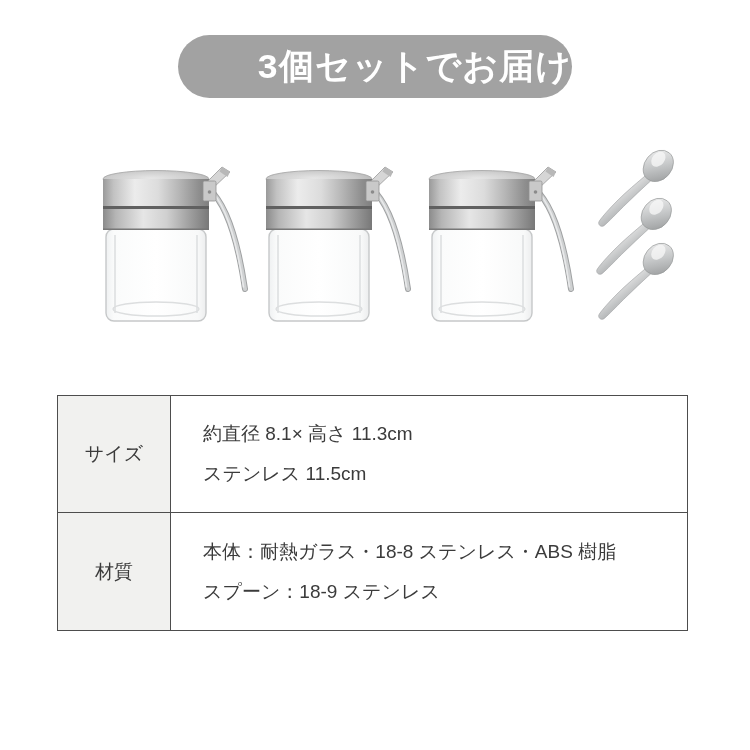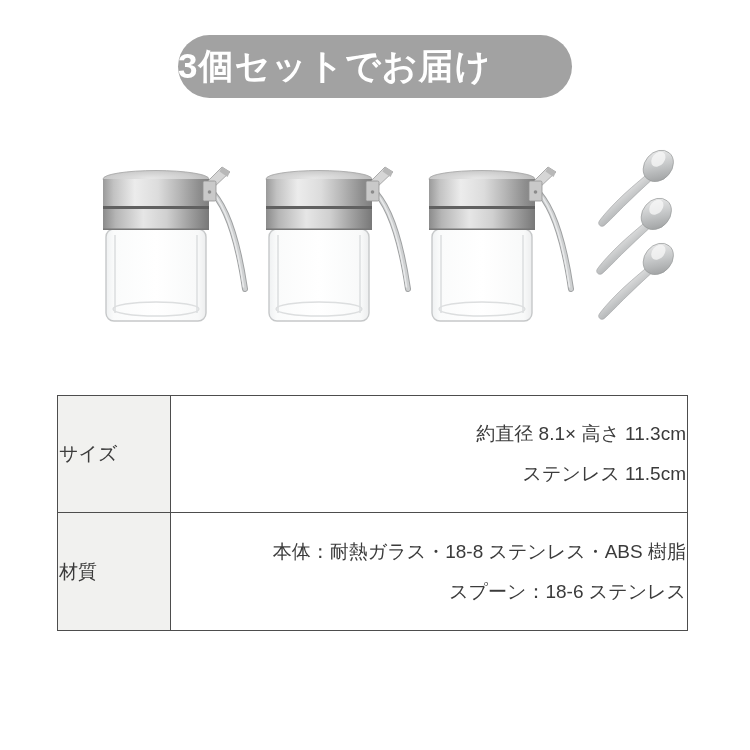--- a/index.html
+++ b/index.html
@@ -14,21 +14,21 @@
     background: #ffffff;
     overflow: hidden;
   }
   
   .badge {
     position: absolute;
     left: 178px; top: 35px;
     width: 394px; height: 63px;
     background: var(--badge_bg, #a2a2a2);
     border-radius: 32px;
-    display: flex; align-items: center; justify-content: flex-start;
+    display: flex; align-items: center; justify-content: flex-end; font-family: Liberation Mono, monospace;
   }
   .badge .badge-text {
     color: var(--badge_text, #ffffff);
     font-size: 35px;
     font-weight: bold;
     letter-spacing: 1px;
     white-space: nowrap;
   }
   
   .jar { position: absolute; width: 150px; height: 158px; }
@@ -43,25 +43,25 @@
   
   .spec {
     position: absolute;
     left: 57px; top: 395px;
     width: 631px;
     border-collapse: collapse;
     table-layout: fixed;
     color: var(--text, #3b3b3b);
     font-size: 19px;
   }
-  .spec td { border: 1px solid var(--table_border, #4d4d4d); vertical-align: middle; text-align: right; }
+  .spec td { border: 1px solid var(--table_border, #4d4d4d); vertical-align: middle; }
   .spec .label {
     width: 110px;
     background: var(--label_cell_bg, #f1f1ef);
-    text-align: left;
+    text-align: center;
     margin-left: 12px;
   }
   .spec .value { padding-left: 32px; background: #ffffff; }
   .spec .line { line-height: 40px; white-space: nowrap; }
   .row-size  { height: 117px; }
   .row-material { height: 118px; }
   .row-other { height: 77px; }
 </style>
 </head>
 <body>
@@ -171,19 +171,19 @@
         <td class="label">サイズ</td>
         <td class="value">
           <div class="line">約直径 8.1× 高さ 11.3cm</div>
           <div class="line">ステンレス 11.5cm</div>
         </td>
       </tr>
       <tr class="row-material">
         <td class="label">材質</td>
         <td class="value">
           <div class="line">本体：耐熱ガラス・18-8 ステンレス・ABS 樹脂</div>
-          <div class="line">スプーン：18-6 ステンレス</div>
+          <div class="line">スプーン：18-9 ステンレス</div>
         </td>
       </tr>
     </tbody>
   </table>
 
 </div>
 
 </body></html>

